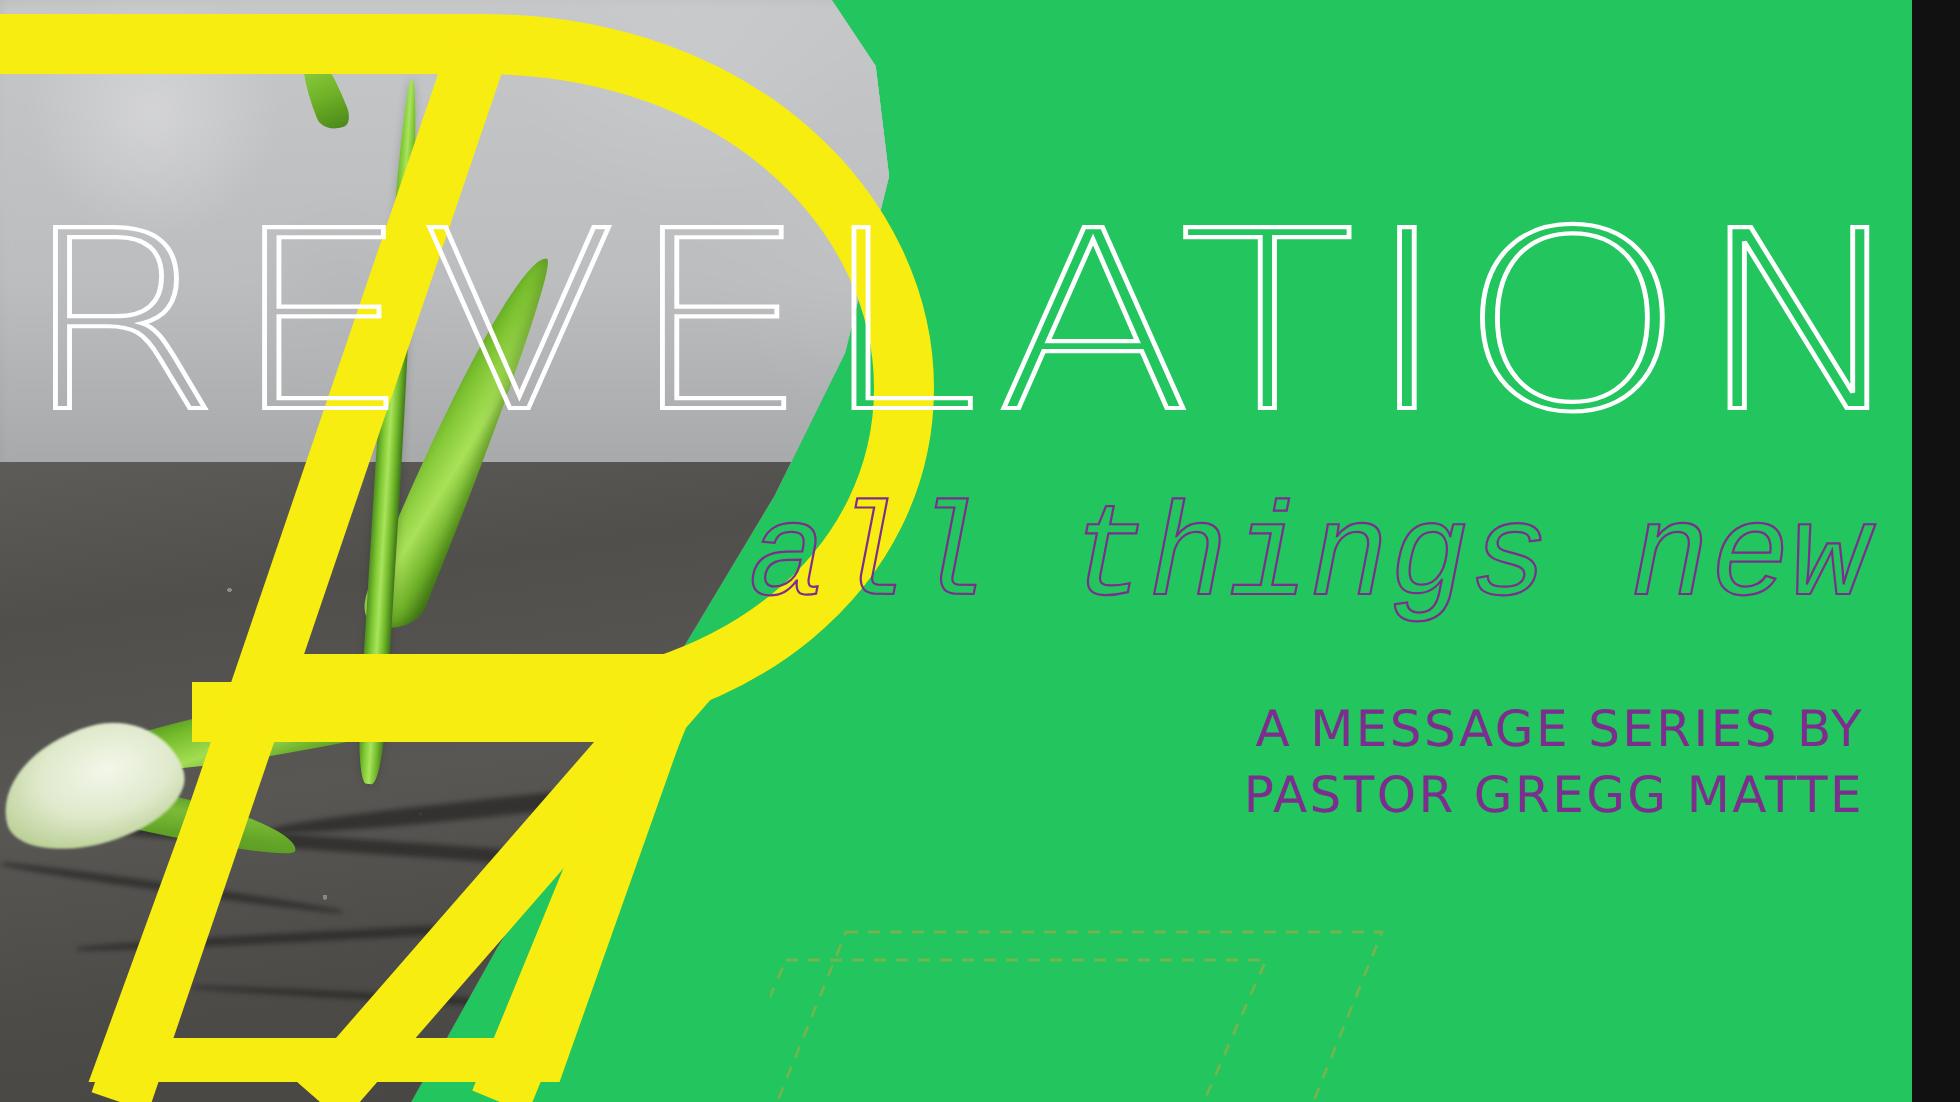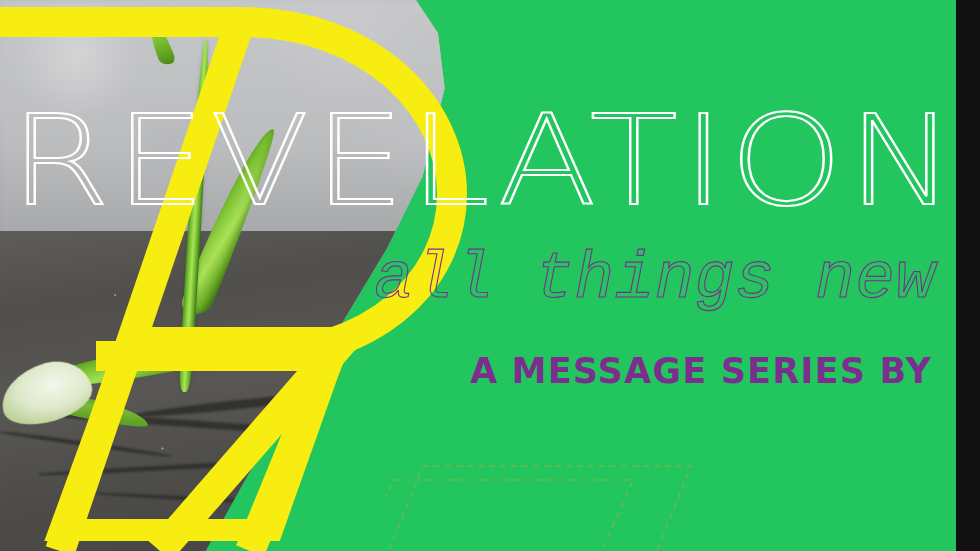--- a/index.html
+++ b/index.html
@@ -171,22 +171,22 @@
   }
 
   #byline{
     position:absolute;
     right:24px;
     top:348px;
     width:620px;
     text-align:right;
     color:#7d2d8e;
     font-family:"DejaVu Sans", sans-serif;
-    font-weight:700;
-    font-size:35px;
+    font-weight:400;
+    font-size:25px;
     line-height:1.32;
     letter-spacing:1.2px;
   }
   #byline div{display:block;}
 
   #tagline{
     position:absolute;
     left:418px;
     top:480px;
     color:#7d2d8e;
@@ -245,16 +245,17 @@
   </svg>
 
   <svg id="wordmark" viewBox="0 0 980 125">
     <text id="wordmark-text" x="10" y="100" fill="none" stroke="#ffffff" stroke-width="2.1" font-family="'DejaVu Sans', sans-serif" font-size="124" font-weight="100" letter-spacing="4" textLength="950" lengthAdjust="spacingAndGlyphs">REVELATION</text>
   </svg>
 
   <div id="script">all things new</div>
 
   <div id="byline">
     <div>A MESSAGE SERIES BY</div>
+    <div>PASTOR GREGG MATTE</div>
   </div>
 
 
 </div>
 
 </body></html>

